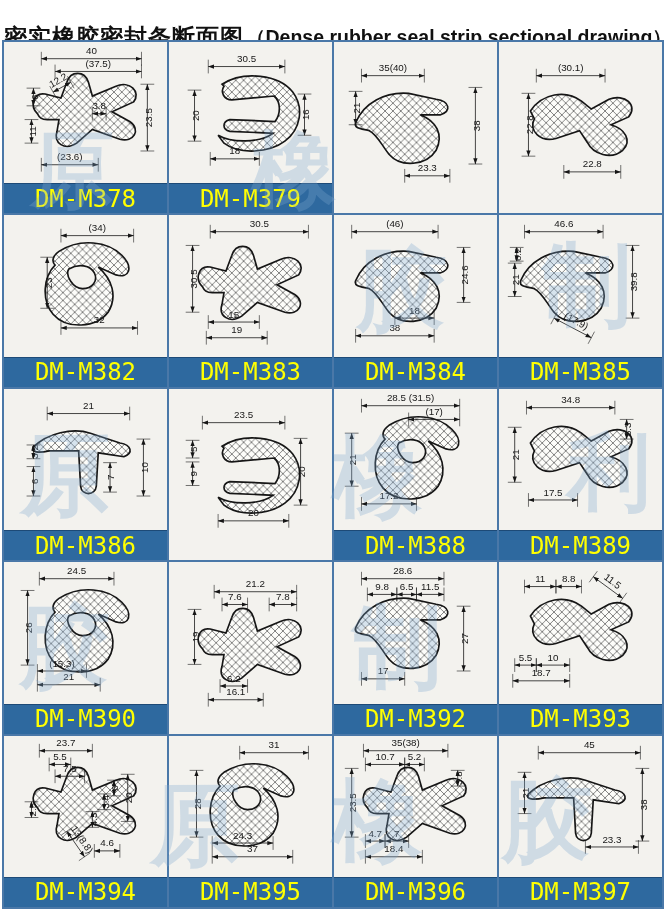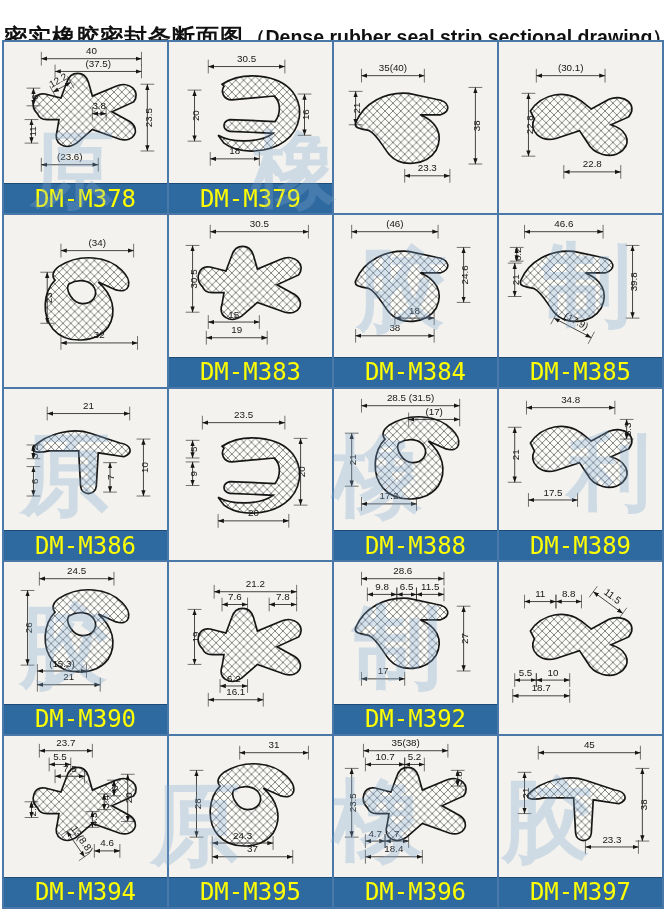--- a/index.html
+++ b/index.html
@@ -173,20 +173,23 @@
         <text x="95" y="13.5" font-size="10" fill="#161616" text-anchor="middle" class="dim-label" transform="rotate(0 95 13.5)">(34)</text>
         <line x1="51" y1="40" x2="37" y2="40" stroke="#161616" stroke-width="0.6"></line>
         <line x1="51" y1="92" x2="37" y2="92" stroke="#161616" stroke-width="0.6"></line>
         <line x1="44" y1="40" x2="44" y2="92" stroke="#161616" stroke-width="0.8" marker-start="url(#arr)" marker-end="url(#arr)"></line>
         <text x="48.5" y="66" font-size="10" fill="#161616" text-anchor="middle" class="dim-label" transform="rotate(-90 48.5 66)">23</text>
         <line x1="58" y1="105" x2="58" y2="119" stroke="#161616" stroke-width="0.6"></line>
         <line x1="136" y1="105" x2="136" y2="119" stroke="#161616" stroke-width="0.6"></line>
         <line x1="58" y1="112" x2="136" y2="112" stroke="#161616" stroke-width="0.8" marker-start="url(#arr)" marker-end="url(#arr)"></line>
         <text x="97" y="107.5" font-size="10" fill="#161616" text-anchor="middle" class="dim-label" transform="rotate(0 97 107.5)">32</text>
       </svg>
+      <div class="model-bar">
+        <span>DM-M382</span>
+      </div>
     </div>
     <div class="cell">
       <svg viewBox="0 0 166 138" preserveAspectRatio="xMidYMid meet">
         <path d="M34,70 C26,62 30,48 42,50 L58,54 L64,38 C68,26 82,26 86,38 L90,52 L114,42 C128,36 140,48 132,58 L110,68 L128,78 C140,86 132,100 118,96 L90,86 L74,100 C62,108 50,100 54,88 L56,76 L44,76 C38,76 36,74 34,70 Z" fill="#fdfdfa" fill-rule="evenodd"></path>
         <path d="M34,70 C26,62 30,48 42,50 L58,54 L64,38 C68,26 82,26 86,38 L90,52 L114,42 C128,36 140,48 132,58 L110,68 L128,78 C140,86 132,100 118,96 L90,86 L74,100 C62,108 50,100 54,88 L56,76 L44,76 C38,76 36,74 34,70 Z" fill="url(#hatch)" fill-rule="evenodd" stroke="#161616" stroke-width="1.7"></path>
         <line x1="42" y1="7" x2="42" y2="21" stroke="#161616" stroke-width="0.6"></line>
         <line x1="142" y1="7" x2="142" y2="21" stroke="#161616" stroke-width="0.6"></line>
         <line x1="42" y1="14" x2="142" y2="14" stroke="#161616" stroke-width="0.8" marker-start="url(#arr)" marker-end="url(#arr)"></line>
         <text x="92" y="9.5" font-size="10" fill="#161616" text-anchor="middle" class="dim-label" transform="rotate(0 92 9.5)">30.5</text>
         <line x1="31" y1="28" x2="17" y2="28" stroke="#161616" stroke-width="0.6"></line>
@@ -475,20 +478,23 @@
         <text x="27" y="97.5" font-size="10" fill="#161616" text-anchor="middle" class="dim-label" transform="rotate(0 27 97.5)">5.5</text>
         <line x1="38" y1="95" x2="38" y2="109" stroke="#161616" stroke-width="0.6"></line>
         <line x1="72" y1="95" x2="72" y2="109" stroke="#161616" stroke-width="0.6"></line>
         <line x1="38" y1="102" x2="72" y2="102" stroke="#161616" stroke-width="0.8" marker-start="url(#arr)" marker-end="url(#arr)"></line>
         <text x="55" y="97.5" font-size="10" fill="#161616" text-anchor="middle" class="dim-label" transform="rotate(0 55 97.5)">10</text>
         <line x1="14" y1="111" x2="14" y2="125" stroke="#161616" stroke-width="0.6"></line>
         <line x1="72" y1="111" x2="72" y2="125" stroke="#161616" stroke-width="0.6"></line>
         <line x1="14" y1="118" x2="72" y2="118" stroke="#161616" stroke-width="0.8" marker-start="url(#arr)" marker-end="url(#arr)"></line>
         <text x="43" y="113.5" font-size="10" fill="#161616" text-anchor="middle" class="dim-label" transform="rotate(0 43 113.5)">18.7</text>
       </svg>
+      <div class="model-bar">
+        <span>DM-M393</span>
+      </div>
     </div>
     <div class="cell">
       <svg viewBox="0 0 166 138" preserveAspectRatio="xMidYMid meet">
         <path d="M34,70 C26,62 30,48 42,50 L58,54 L64,38 C68,26 82,26 86,38 L90,52 L114,42 C128,36 140,48 132,58 L110,68 L128,78 C140,86 132,100 118,96 L90,86 L74,100 C62,108 50,100 54,88 L56,76 L44,76 C38,76 36,74 34,70 Z" fill="#fdfdfa" fill-rule="evenodd"></path>
         <path d="M34,70 C26,62 30,48 42,50 L58,54 L64,38 C68,26 82,26 86,38 L90,52 L114,42 C128,36 140,48 132,58 L110,68 L128,78 C140,86 132,100 118,96 L90,86 L74,100 C62,108 50,100 54,88 L56,76 L44,76 C38,76 36,74 34,70 Z" fill="url(#hatch)" fill-rule="evenodd" stroke="#161616" stroke-width="1.7"></path>
         <line x1="36" y1="5" x2="36" y2="19" stroke="#161616" stroke-width="0.6"></line>
         <line x1="90" y1="5" x2="90" y2="19" stroke="#161616" stroke-width="0.6"></line>
         <line x1="36" y1="12" x2="90" y2="12" stroke="#161616" stroke-width="0.8" marker-start="url(#arr)" marker-end="url(#arr)"></line>
         <text x="63" y="7.5" font-size="10" fill="#161616" text-anchor="middle" class="dim-label" transform="rotate(0 63 7.5)">23.7</text>
         <line x1="46" y1="19" x2="46" y2="33" stroke="#161616" stroke-width="0.6"></line>

